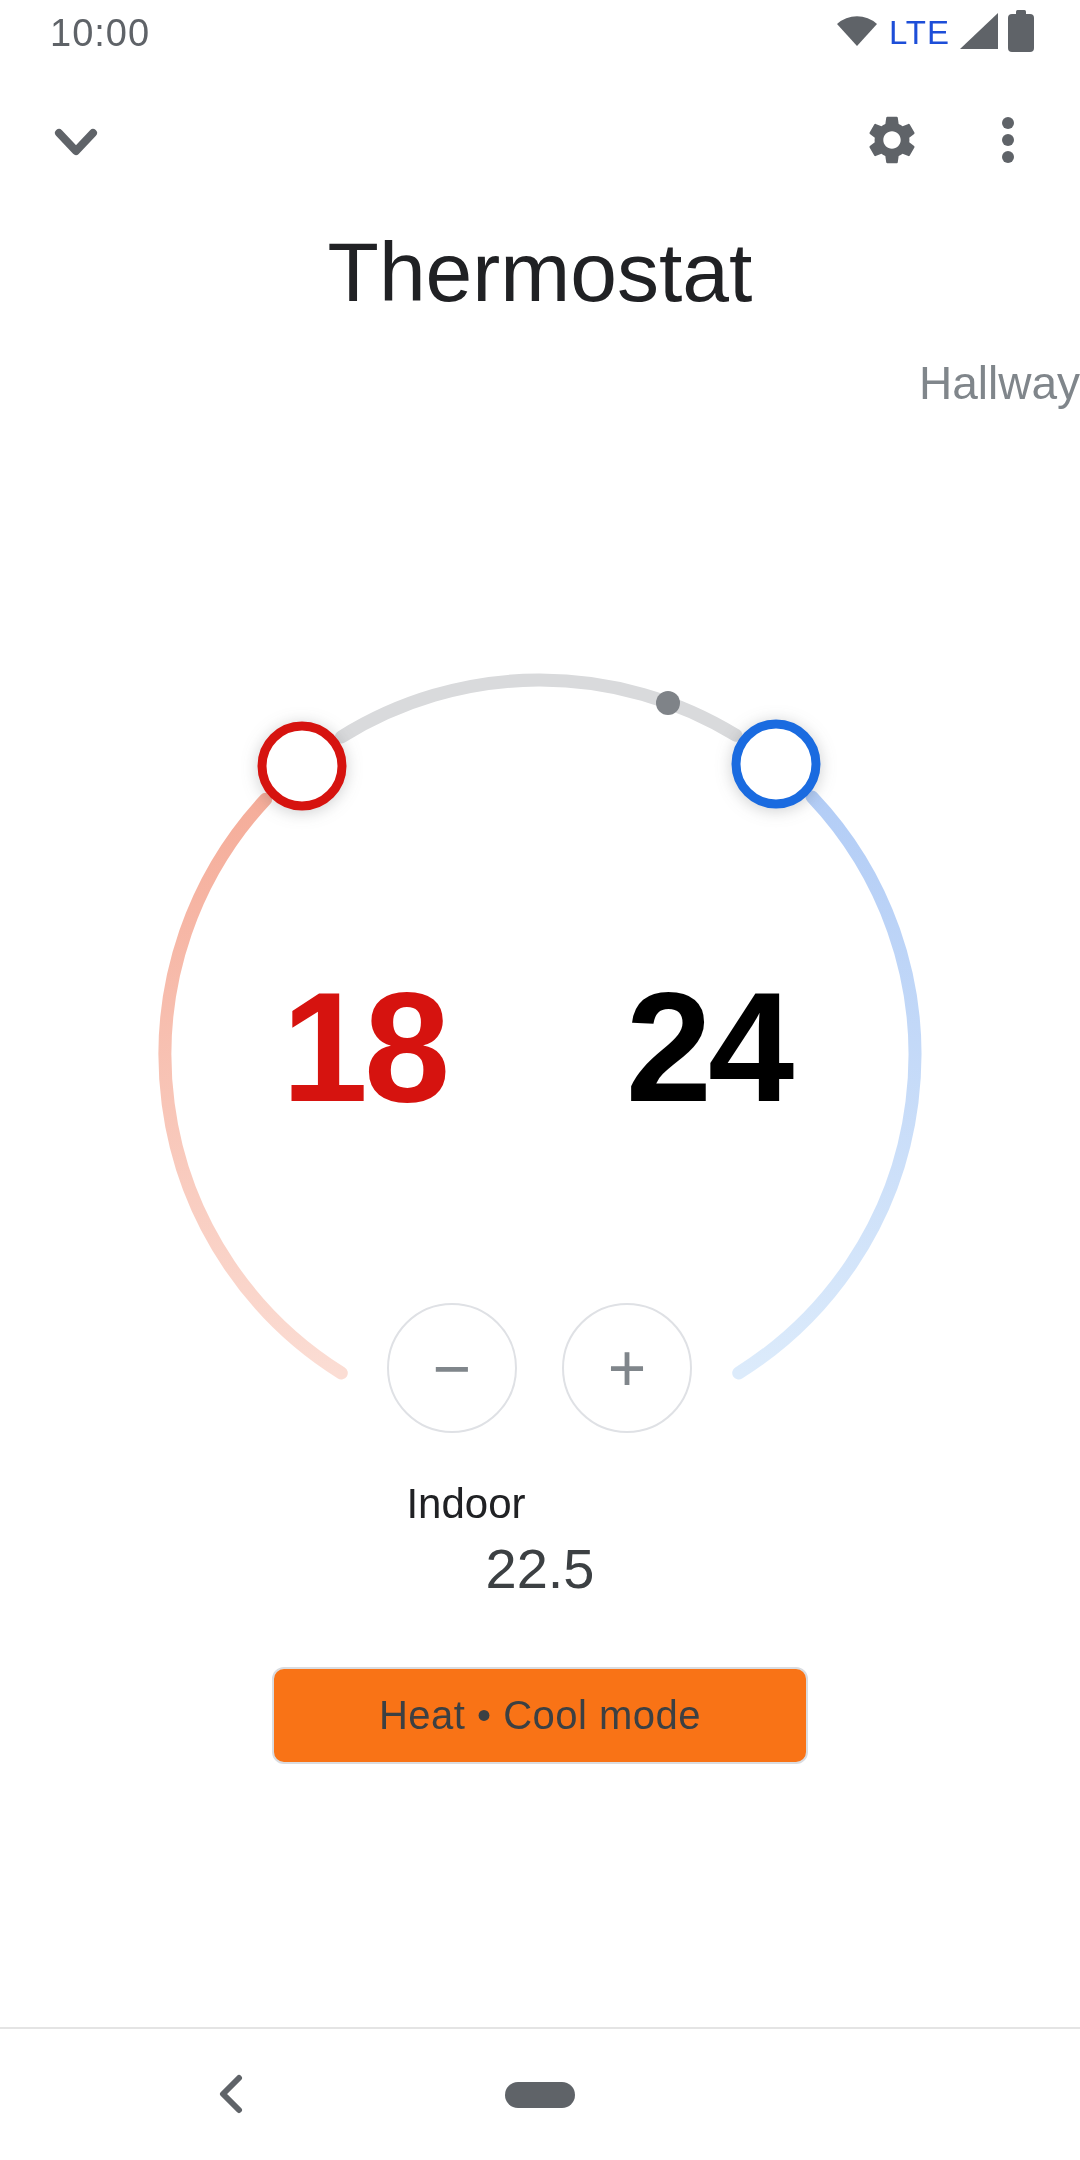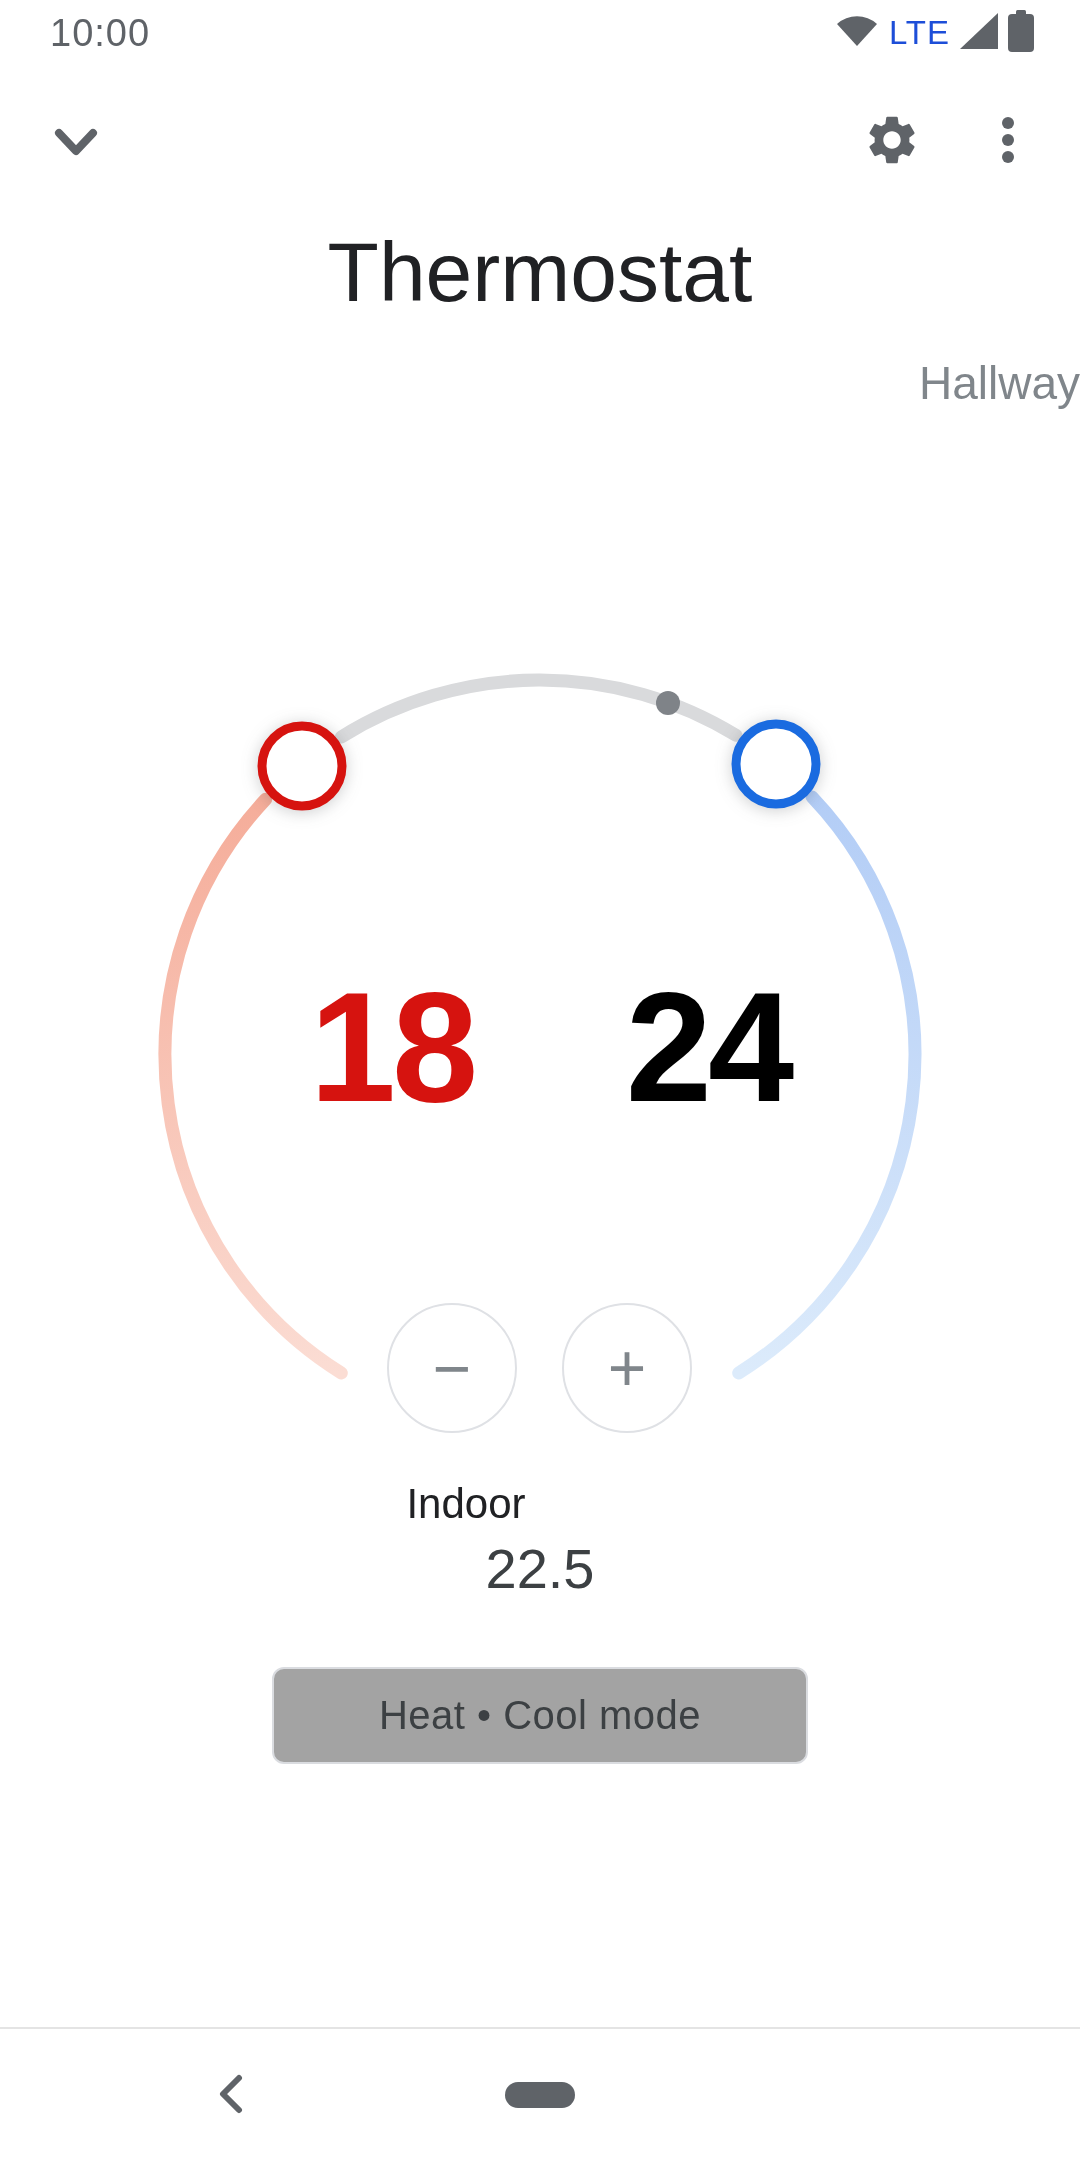--- a/index.html
+++ b/index.html
@@ -21,41 +21,41 @@
   .icon-btn{width:76px;height:76px;display:flex;align-items:center;justify-content:center;cursor:pointer;}
 
   
   .device-title{left:0;top:224px;width:1080px;text-align:center;font-size:84px;font-weight:400;color:#202124;}
   .device-room{left:0;top:356px;width:1080px;text-align:right;font-size:46px;font-weight:400;color:#80868b;}
 
   
   .dial-svg{left:0;top:0;width:1080px;height:2160px;pointer-events:none;}
   .dial-svg .handle{pointer-events:auto;cursor:grab;}
   .setpoint{top:960px;width:340px;text-align:center;font-size:155px;font-weight:700;letter-spacing:-4px;line-height:175px;}
-  .setpoint.heat{left:222px;color:#d6130f;}
+  .setpoint.heat{left:194px;color:#d6130f;}
   .setpoint.cool{left:538px;color:#000000;}
 
   
   .step-btn{
     width:130px;height:130px;border-radius:50%;
     border:2px solid #dfe1e5;background:#ffffff;box-sizing:border-box;
     display:flex;align-items:center;justify-content:center;
     font-size:66px;font-weight:400;color:#80868b;cursor:pointer;line-height:1;
   }
   .step-minus{left:387px;top:1303px;}
   .step-plus{left:562px;top:1303px;}
 
   
   .ambient-label{left:0;top:1480px;width:932px;text-align:center;font-size:42px;color:#202124;}
   .ambient-value{left:0;top:1536px;width:1080px;text-align:center;font-size:56px;color:#3c4043;}
 
   
   .mode-btn{
     left:272px;top:1667px;width:536px;height:97px;box-sizing:border-box;
-    border:2px solid #dadce0;border-radius:12px;background:#a3a3a3;
+    border:2px solid #dadce0;border-radius:12px;background:#f97316;
     display:flex;align-items:center;justify-content:center;
     font-size:40px;color:#3c4043;letter-spacing:0.5px;cursor:pointer;
   }
 
   
   .nav-divider{left:0;top:2027px;width:1080px;height:2px;background:#e4e4e4;}
   .back-btn{left:200px;top:2066px;width:60px;height:60px;display:flex;align-items:center;justify-content:center;cursor:pointer;}
   .home-pill{left:505px;top:2082px;width:70px;height:26px;border-radius:13px;background:#5f6368;cursor:pointer;}
 </style>
 </head>

